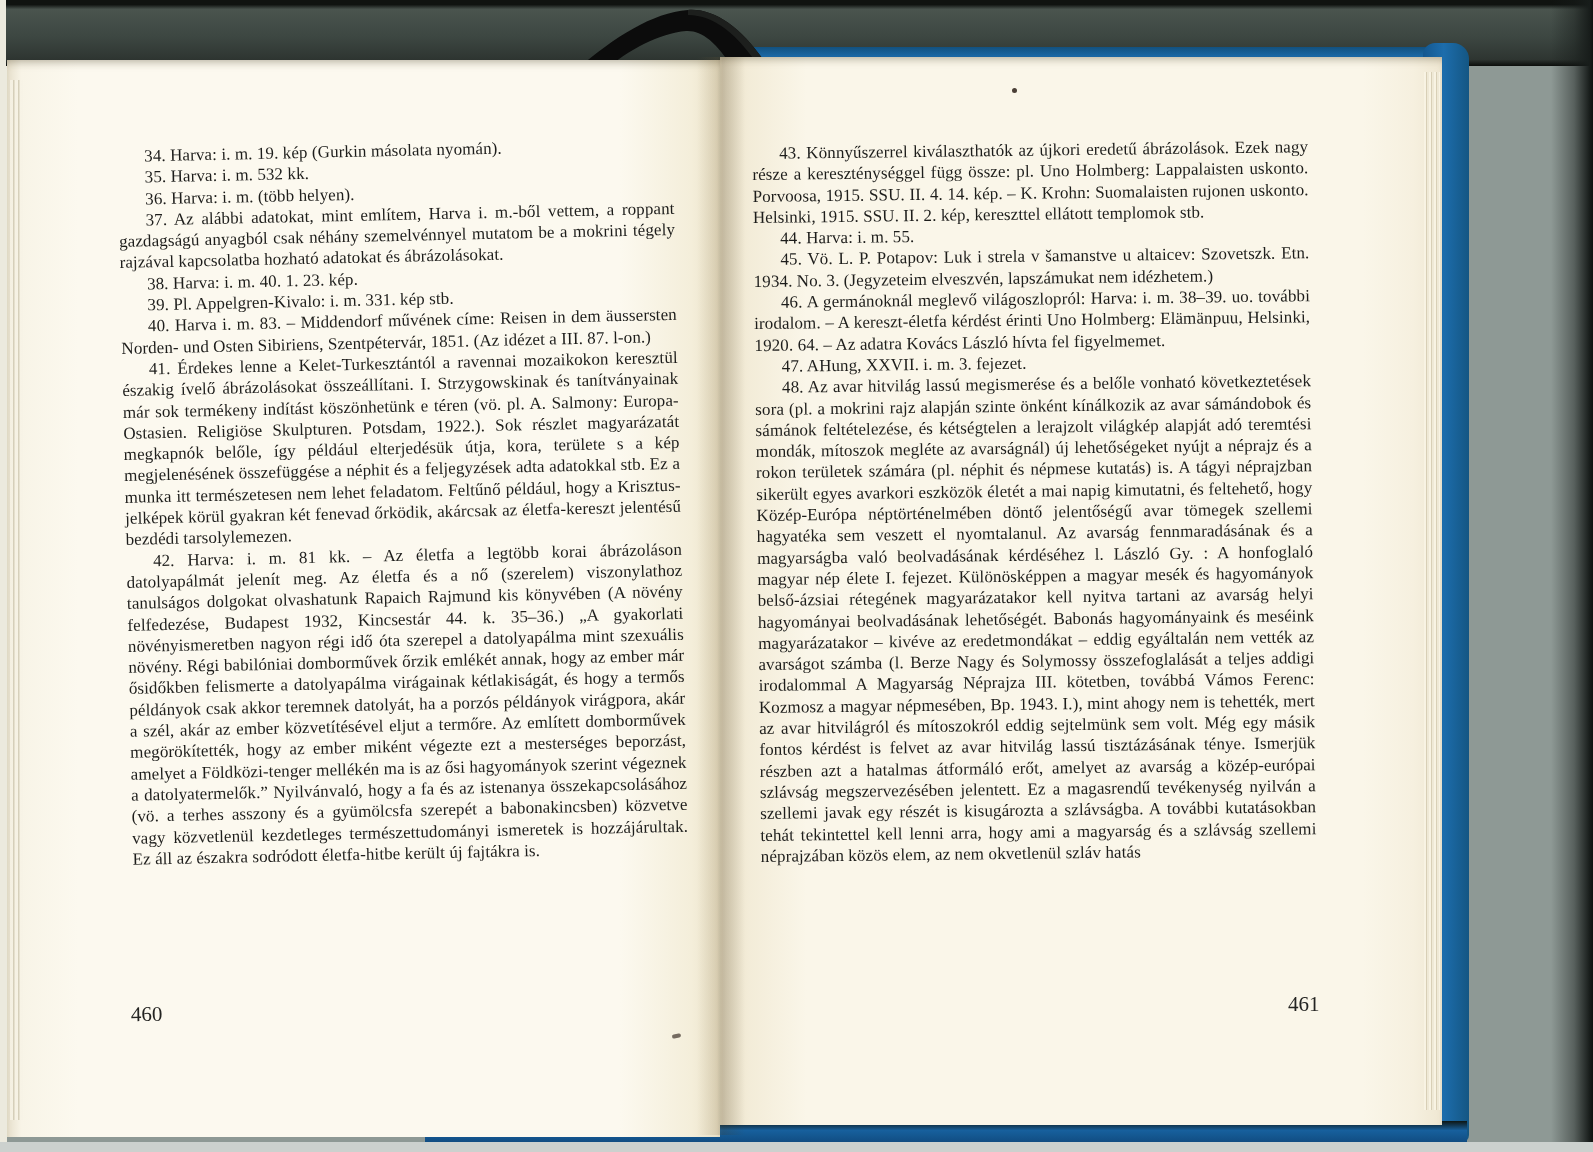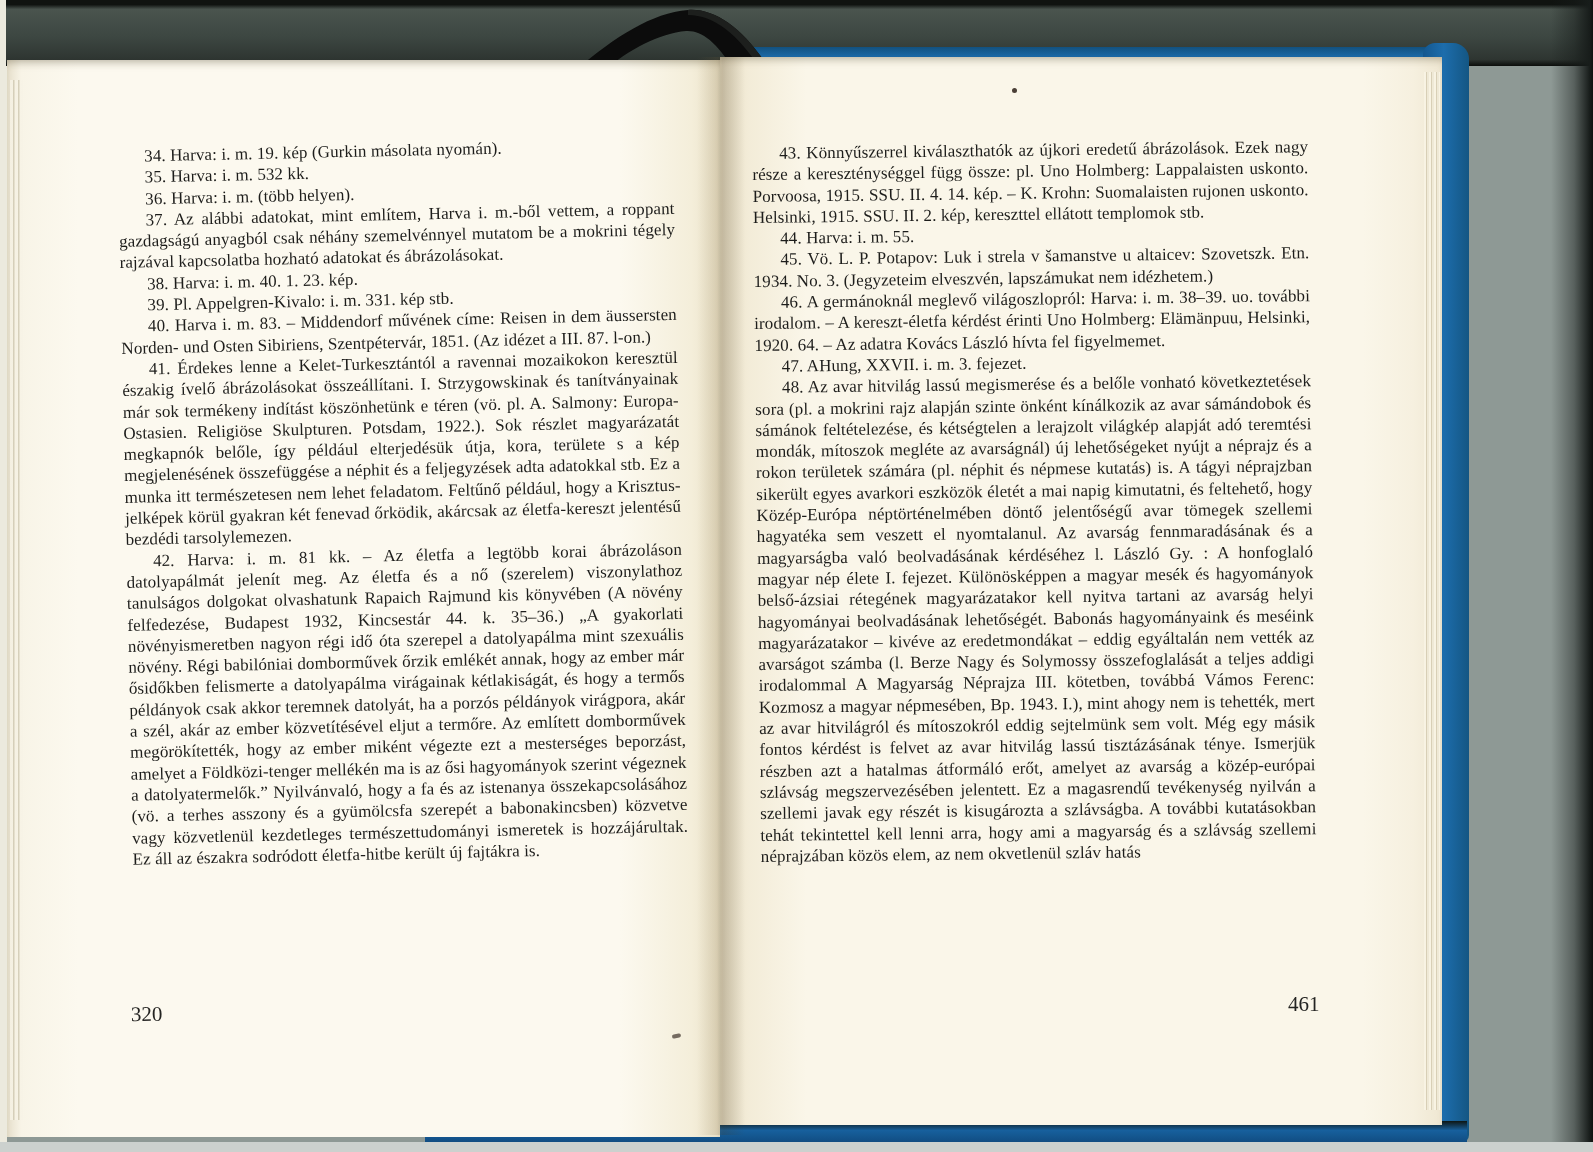--- a/index.html
+++ b/index.html
@@ -131,19 +131,19 @@
 
   <div class="text right-text">
     <p>43. Könnyűszerrel kiválaszthatók az újkori eredetű ábrázolások. Ezek nagy része a kereszténységgel függ össze: pl. Uno Holmberg: Lappalaisten uskonto. Porvoosa, 1915. SSU. II. 4. 14. kép. – K. Krohn: Suomalaisten rujonen uskonto. Helsinki, 1915. SSU. II. 2. kép, kereszttel ellátott templomok stb.</p>
     <p>44. Harva: i. m. 55.</p>
     <p>45. Vö. L. P. Potapov: Luk i strela v šamanstve u altaicev: Szovetszk. Etn. 1934. No. 3. (Jegyzeteim elveszvén, lapszámukat nem idézhetem.)</p>
     <p>46. A germánoknál meglevő világoszlopról: Harva: i. m. 38–39. uo. további irodalom. – A kereszt-életfa kérdést érinti Uno Holmberg: Elämänpuu, Helsinki, 1920. 64. – Az adatra Kovács László hívta fel figyelmemet.</p>
     <p>47. AHung, XXVII. i. m. 3. fejezet.</p>
     <p>48. Az avar hitvilág lassú megismerése és a belőle vonható következtetések sora (pl. a mokrini rajz alapján szinte önként kínálkozik az avar sámándobok és sámánok feltételezése, és kétségtelen a lerajzolt világkép alapját adó teremtési mondák, mítoszok megléte az avarságnál) új lehetőségeket nyújt a néprajz és a rokon területek számára (pl. néphit és népmese kutatás) is. A tágyi néprajzban sikerült egyes avarkori eszközök életét a mai napig kimutatni, és feltehető, hogy Közép-Európa néptörténelmében döntő jelentőségű avar tömegek szellemi hagyatéka sem veszett el nyomtalanul. Az avarság fennmaradásának és a magyarságba való beolvadásának kérdéséhez l. László Gy. : A honfoglaló magyar nép élete I. fejezet. Különösképpen a magyar mesék és hagyományok belső-ázsiai rétegének magyarázatakor kell nyitva tartani az avarság helyi hagyományai beolvadásának lehetőségét. Babonás hagyományaink és meséink magyarázatakor – kivéve az eredetmondákat – eddig egyáltalán nem vették az avarságot számba (l. Berze Nagy és Solymossy összefoglalását a teljes addigi irodalommal A Magyarság Néprajza III. kötetben, továbbá Vámos Ferenc: Kozmosz a magyar népmesében, Bp. 1943. I.), mint ahogy nem is tehették, mert az avar hitvilágról és mítoszokról eddig sejtelmünk sem volt. Még egy másik fontos kérdést is felvet az avar hitvilág lassú tisztázásának ténye. Ismerjük részben azt a hatalmas átformáló erőt, amelyet az avarság a közép-európai szlávság megszervezésében jelentett. Ez a magasrendű tevékenység nyilván a szellemi javak egy részét is kisugározta a szlávságba. A további kutatásokban tehát tekintettel kell lenni arra, hogy ami a magyarság és a szlávság szellemi néprajzában közös elem, az nem okvetlenül szláv hatás</p>
   </div>
 
-  <div class="pagenum pn-left">320</div>
+  <div class="pagenum pn-left">460</div>
   <div class="pagenum pn-right">461</div>
 
   <div class="speck speck-a"></div>
   <div class="speck speck-b"></div>
 
 </div>
 
 </body></html>

